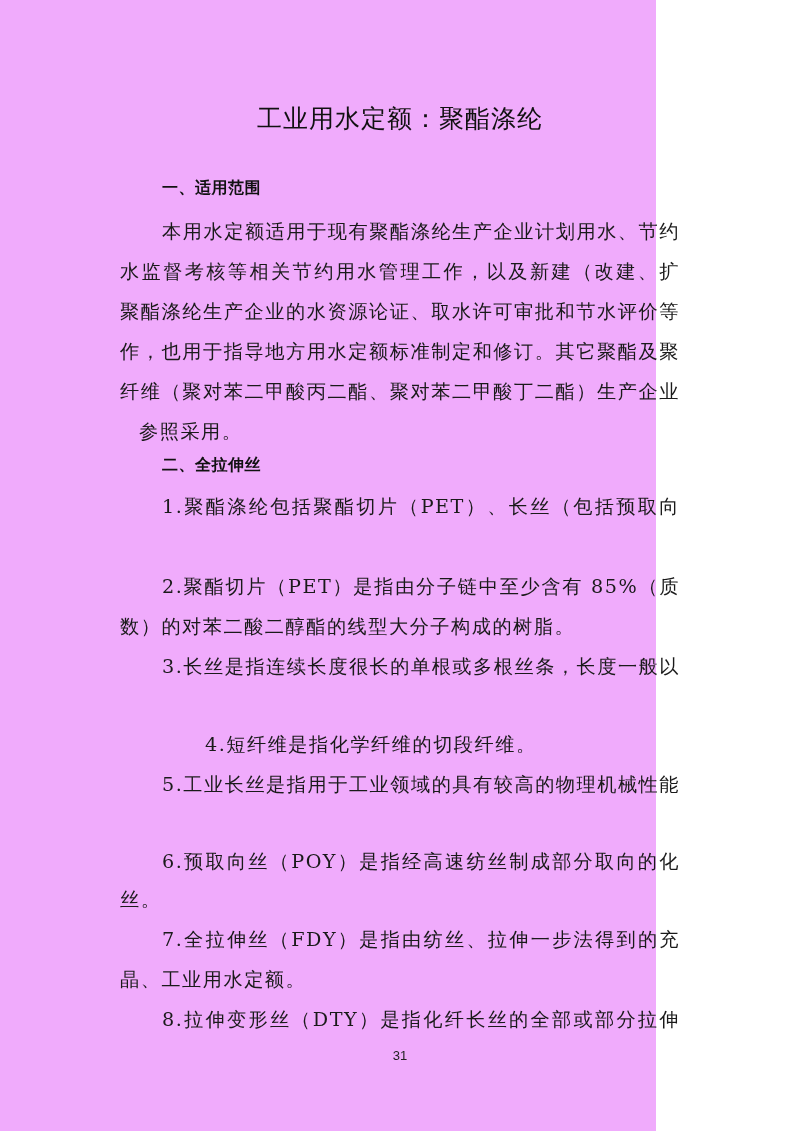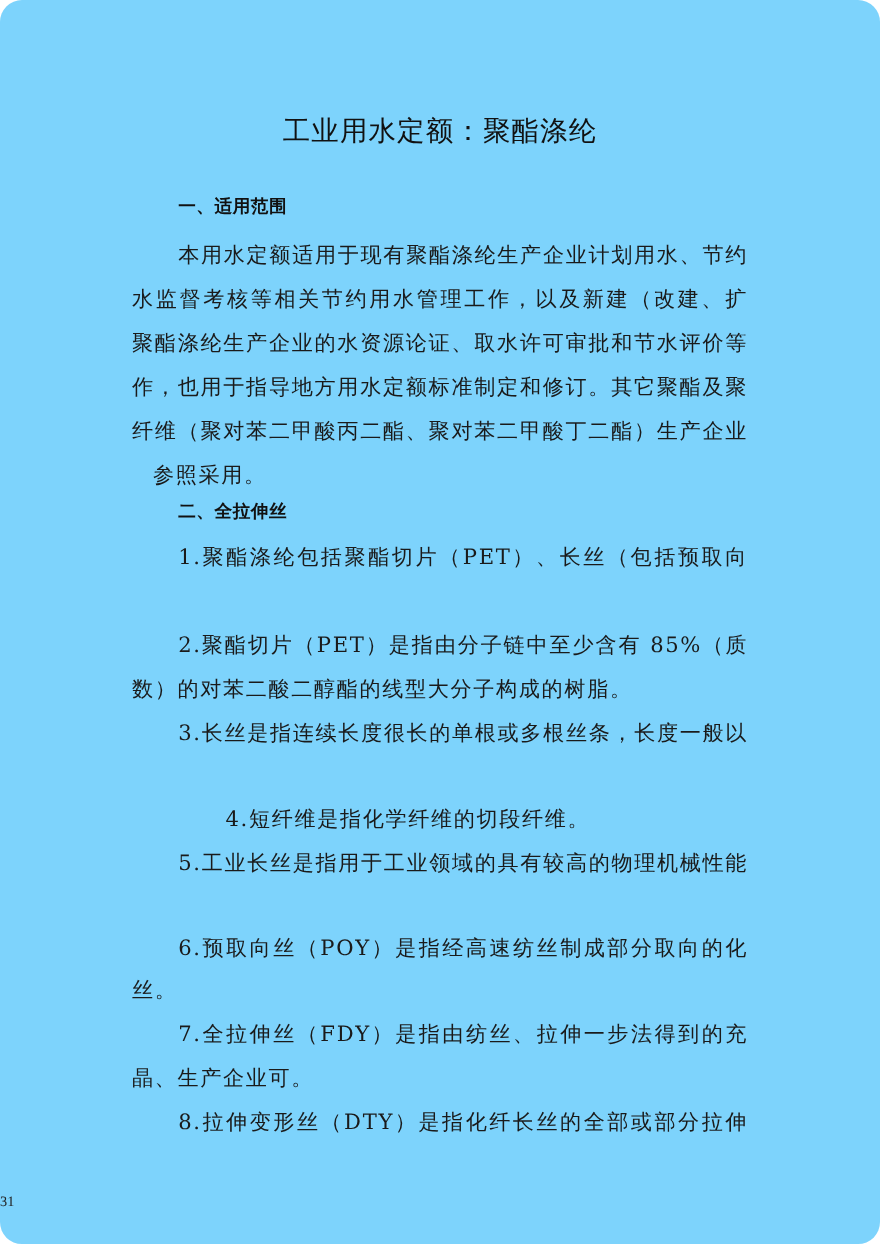--- a/index.html
+++ b/index.html
@@ -11,23 +11,22 @@
       width: 800px;
       height: 1131px;
       position: relative;
       overflow: hidden;
       color: #111111;
       font-family: "DejaVu Serif", "Liberation Serif", serif;
     }
     .page {
       position: absolute;
       left: 0; top: 0;
-      width: 800px; height: 1131px;
-      background: #7dd3fc;
-      border-radius: 20px;
+      width: 656px; height: 1131px;
+      background: #f0abfc;
     }
     .title {
       position: absolute;
       top: 102px;
       left: 0;
       width: 800px;
       text-align: center;
       font-size: 25px;
       letter-spacing: 1px;
       font-family: "DejaVu Sans", "Liberation Sans", sans-serif;
@@ -58,25 +57,26 @@
     }
     .line.justify {
       text-align: justify;
       text-align-last: justify;
       white-space: normal;
       height: 24px;
       overflow: hidden;
     }
     .page-number {
       position: absolute;
-      top: 1084px;
+      top: 1048px;
       left: 0;
       width: 800px;
+      text-align: center;
       font-size: 13px;
-      font-family: Liberation Serif, serif;
+      font-family: Liberation Sans, sans-serif;
       color: #222;
     }
   </style>
 </head>
 <body>
 
 <div class="page">
 
   <div class="title">工业用水定额：聚酯涤纶</div>
 
@@ -99,18 +99,18 @@
   <div class="line indent justify" style="top:655px;">3.长丝是指连续长度很长的单根或多根丝条，长度一般以千</div>
 
   <div class="line indent" style="top:733px;margin-left:43px;">4.短纤维是指化学纤维的切段纤维。</div>
 
   <div class="line indent justify" style="top:773px;">5.工业长丝是指用于工业领域的具有较高的物理机械性能</div>
 
   <div class="line indent justify" style="top:850px;">6.预取向丝（POY）是指经高速纺丝制成部分取向的化纤长</div>
   <div class="line" style="top:888px;">丝。</div>
 
   <div class="line indent justify" style="top:928px;">7.全拉伸丝（FDY）是指由纺丝、拉伸一步法得到的充分结</div>
-  <div class="line" style="top:968px;">晶、生产企业可。</div>
+  <div class="line" style="top:968px;">晶、工业用水定额。</div>
 
   <div class="line indent justify" style="top:1008px;">8.拉伸变形丝（DTY）是指化纤长丝的全部或部分拉伸阶段</div>
 
   <div class="page-number">31</div>
 </div>
 
 </body></html>

